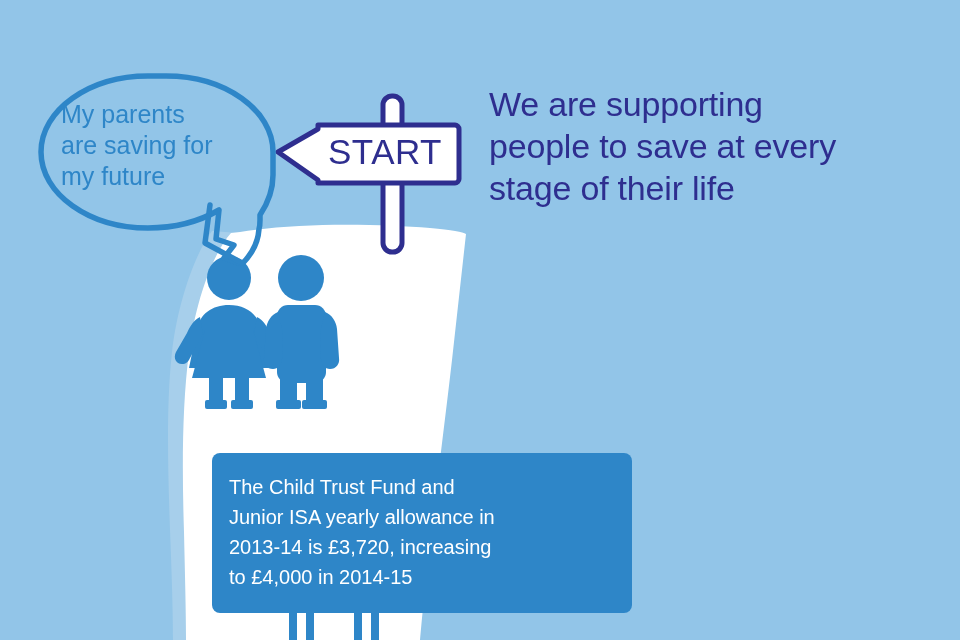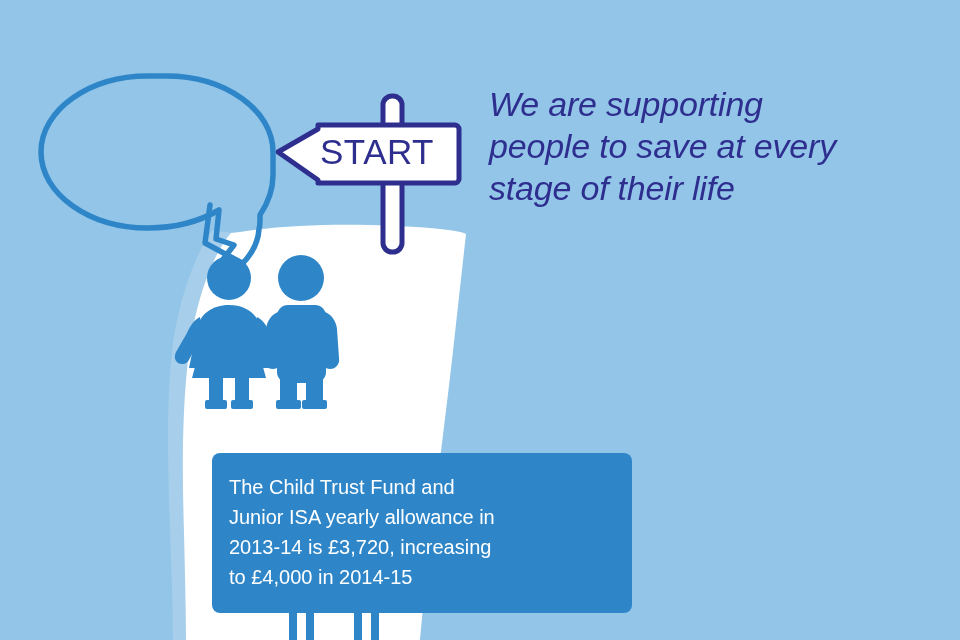--- a/index.html
+++ b/index.html
@@ -28,39 +28,39 @@
     position: absolute;
     left: 489px;
     top: 83px;
     width: 440px;
     color: #2e2e8f;
     font-size: 34px;
     line-height: 42px;
     font-weight: normal;
     letter-spacing: -0.2px;
     white-space: pre-line;
-    font-style: italic;
   }
   
   #bubble-text {
     position: absolute;
     left: 61px;
     top: 99px;
     width: 205px;
     color: #2e86c8;
     font-size: 25px;
     line-height: 31px;
     white-space: pre-line;
   }
   
   #start-label {
     position: absolute;
     left: 320px;
     top: 131px;
     width: 130px;
+    text-align: center;
     color: #2e2e8f;
     font-size: 35px;
     line-height: 42px;
     letter-spacing: 0.5px;
   }
   
   #infobox-text {
     position: absolute;
     left: 229px;
     top: 472px;
@@ -218,20 +218,23 @@
 
     <g>
       <rect x="212" y="453" width="420" height="160" rx="8" fill="#2e86c8"></rect>
     </g>
   </svg>
 
   <div id="headline">We are supporting
 people to save at every
 stage of their life</div>
 
+  <div id="bubble-text">My parents
+are saving for
+my future</div>
 
   <div id="start-label">START</div>
 
   <div id="infobox-text">The Child Trust Fund and
 Junior ISA yearly allowance in
 2013-14 is £3,720, increasing
 to £4,000 in 2014-15</div>
 
 </div>
 

